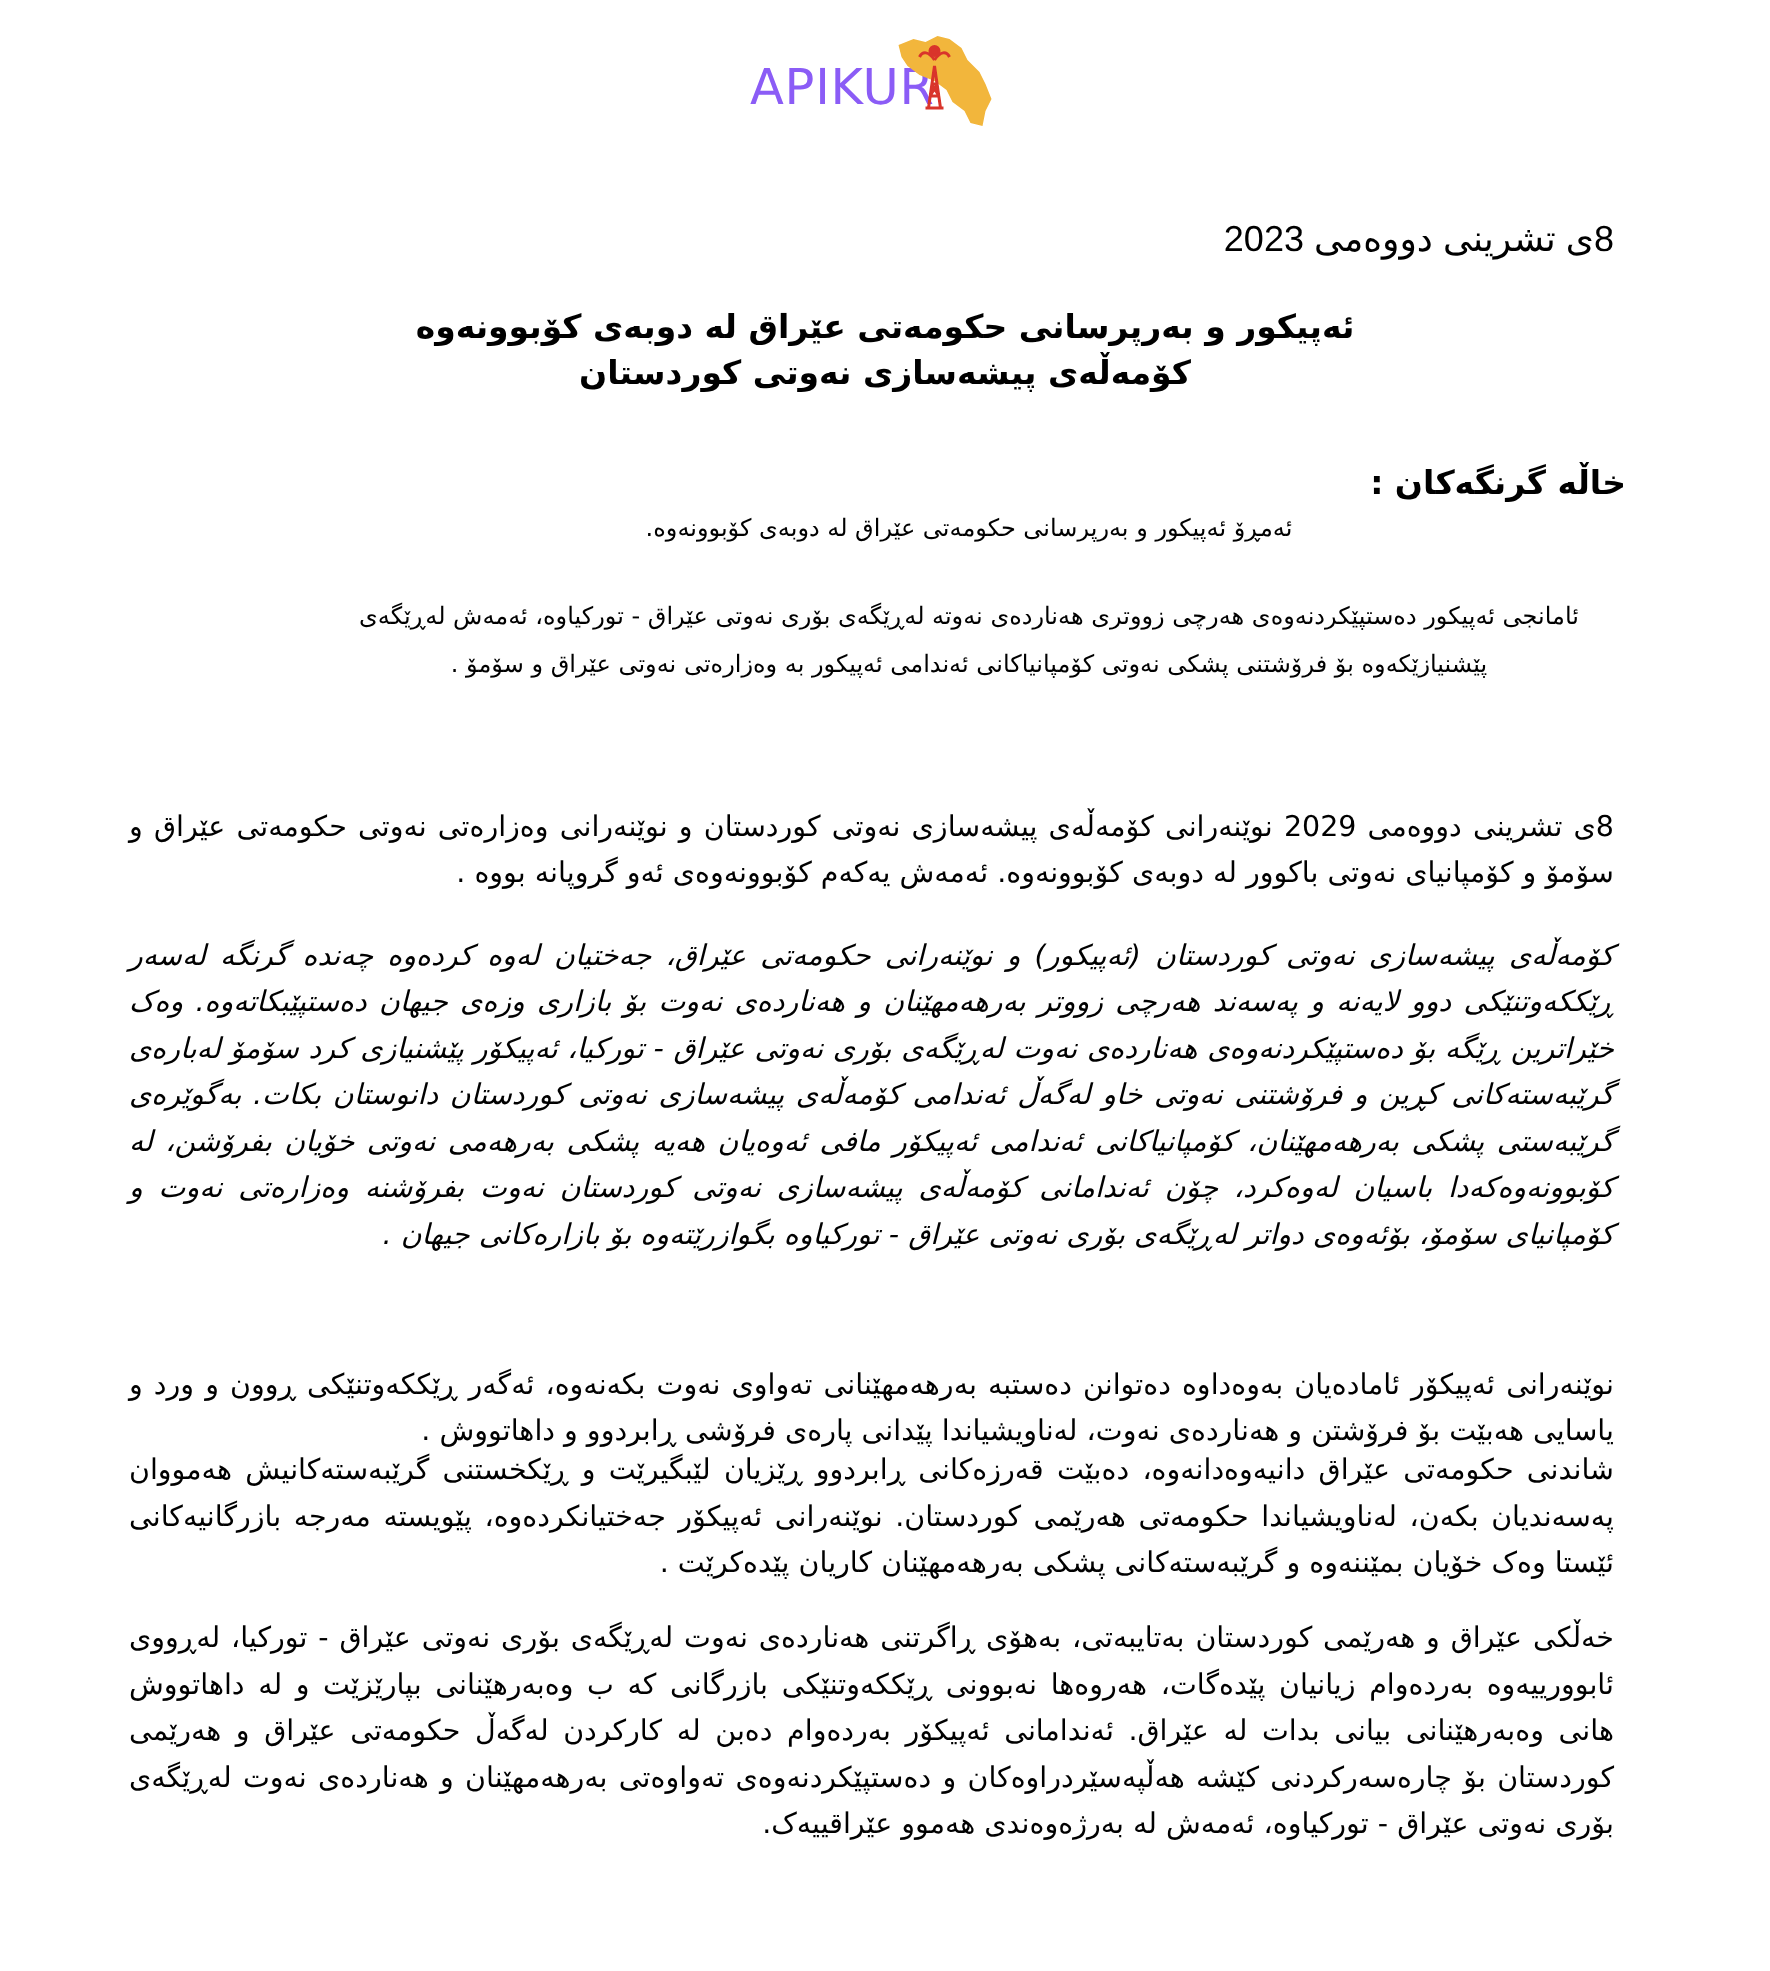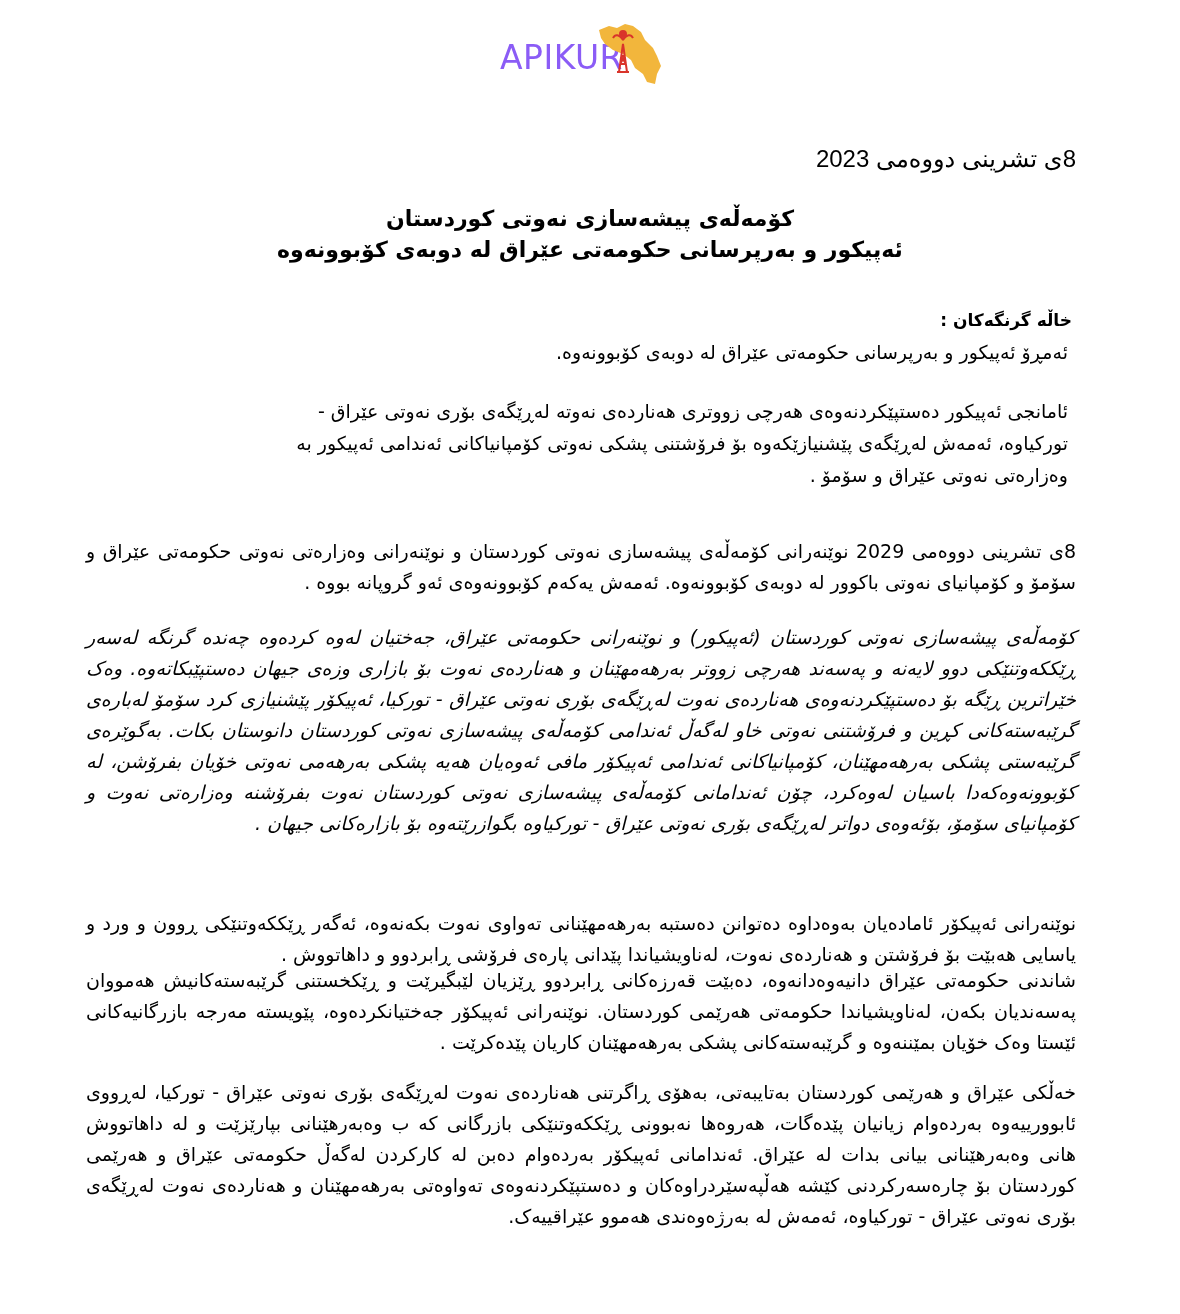--- a/index.html
+++ b/index.html
@@ -2,22 +2,22 @@
 <html><head>
 <meta charset="utf-8">
 <style>
   html, body { margin: 0; padding: 0; background: #ffffff; }
   body { width: 1180px; height: 1314px; position: relative; overflow: hidden; color: #000; }
   .logo { position: absolute; left: 500px; top: 20px; width: 170px; height: 70px; }
   .logo-text { position: absolute; left: 0; top: 18px; font-family: "DejaVu Sans", sans-serif; font-size: 33px; color: #8b5cf6; letter-spacing: 0.5px; font-weight: normal; }
   .logo svg { position: absolute; left: 95px; top: 0; }
   .date { position: absolute; right: 104px; top: 145px; font-size: 24px; direction: rtl; font-family: "Liberation Sans", sans-serif; }
   .headline { position: absolute; left: 0; width: 1180px; top: 203px; text-align: center; font-weight: bold; font-size: 22px; line-height: 31px; direction: rtl; font-family: "DejaVu Sans", sans-serif; }
-  .kp-title { position: absolute; right: 108px; top: 310px; font-weight: bold; font-size: 17px; direction: rtl; font-family: "DejaVu Sans", sans-serif; }
-  .kp { position: absolute; right: 112px; width: 820px; direction: rtl; font-family: "DejaVu Sans", sans-serif; font-size: 19px; line-height: 32px; text-align: right; }
+  .kp-title { position: absolute; right: 96px; top: 310px; font-weight: bold; font-size: 22px; direction: rtl; font-family: "DejaVu Sans", sans-serif; }
+  .kp { position: absolute; right: 124px; width: 820px; direction: rtl; font-family: "DejaVu Sans", sans-serif; font-size: 16px; line-height: 32px; text-align: center; }
   .kp1 { top: 336px; }
   .kp2 { top: 395px; }
   .para { position: absolute; right: 104px; width: 990px; direction: rtl; text-align: justify; text-align-last: right; font-family: "DejaVu Sans", sans-serif; font-size: 19px; line-height: 31px; }
   .p1 { top: 536px; }
   .p2 { top: 622px; font-style: italic; }
   .p3 { top: 908px; }
   .p4 { top: 965px; }
   .p5 { top: 1077px; }
   .end { position: absolute; left: 0; width: 1180px; top: 1324px; text-align: center; font-weight: bold; font-size: 20px; direction: rtl; font-family: "DejaVu Sans", sans-serif; }
 </style>
@@ -32,22 +32,22 @@
       <path d="M28 20 C24 14 20 14 18 18 M28 20 C32 14 36 14 38 18"></path>
       <circle cx="28" cy="14" r="3" fill="#d9342b"></circle>
       <path d="M24 52 L28 24 L32 52 M22 52 L34 52 M25 44 L31 44 M26 36 L30 36 M25 44 L30 36 M31 44 L26 36"></path>
     </g>
   </svg>
 </div>
 
 <div class="date">8ی تشرینی دووەمی 2023</div>
 
 <div class="headline">
+  <div>ئەپیکور و بەرپرسانی حکومەتی عێراق لە دوبەی کۆبوونەوە</div>
   <div>کۆمەڵەی پیشەسازی نەوتی کوردستان</div>
-  <div>ئەپیکور و بەرپرسانی حکومەتی عێراق لە دوبەی کۆبوونەوە</div>
 </div>
 
 <div class="kp-title">خاڵە گرنگەکان :</div>
 <div class="kp kp1">ئەمڕۆ ئەپیکور و بەرپرسانی حکومەتی عێراق لە دوبەی کۆبوونەوە.</div>
 <div class="kp kp2">ئامانجی ئەپیکور دەستپێکردنەوەی هەرچی زووتری هەناردەی نەوتە لەڕێگەی بۆری نەوتی عێراق - تورکیاوە، ئەمەش لەڕێگەی پێشنیازێکەوە بۆ فرۆشتنی پشکی نەوتی کۆمپانیاکانی ئەندامی ئەپیکور بە وەزارەتی نەوتی عێراق و سۆمۆ .</div>
 
 <div class="para p1">8ی تشرینی دووەمی 2029 نوێنەرانی کۆمەڵەی پیشەسازی نەوتی کوردستان و نوێنەرانی وەزارەتی نەوتی حکومەتی عێراق و سۆمۆ و کۆمپانیای نەوتی باکوور لە دوبەی کۆبوونەوە. ئەمەش یەکەم کۆبوونەوەی ئەو گروپانە بووە .</div>
 <div class="para p2">کۆمەڵەی پیشەسازی نەوتی کوردستان (ئەپیکور) و نوێنەرانی حکومەتی عێراق، جەختیان لەوە کردەوە چەندە گرنگە لەسەر ڕێککەوتنێکی دوو لایەنە و پەسەند هەرچی زووتر بەرهەمهێنان و هەناردەی نەوت بۆ بازاری وزەی جیهان دەستپێبکاتەوە. وەک خێراترین ڕێگە بۆ دەستپێکردنەوەی هەناردەی نەوت لەڕێگەی بۆری نەوتی عێراق - تورکیا، ئەپیکۆر پێشنیازی کرد سۆمۆ لەبارەی گرێبەستەکانی کڕین و فرۆشتنی نەوتی خاو لەگەڵ ئەندامی کۆمەڵەی پیشەسازی نەوتی کوردستان دانوستان بکات. بەگوێرەی گرێبەستی پشکی بەرهەمهێنان، کۆمپانیاکانی ئەندامی ئەپیکۆر مافی ئەوەیان هەیە پشکی بەرهەمی نەوتی خۆیان بفرۆشن، لە کۆبوونەوەکەدا باسیان لەوەکرد، چۆن ئەندامانی کۆمەڵەی پیشەسازی نەوتی کوردستان نەوت بفرۆشنە وەزارەتی نەوت و کۆمپانیای سۆمۆ، بۆئەوەی دواتر لەڕێگەی بۆری نەوتی عێراق - تورکیاوە بگوازرێتەوە بۆ بازارەکانی جیهان .</div>
 <div class="para p3">نوێنەرانی ئەپیکۆر ئامادەیان بەوەداوە دەتوانن دەستبە بەرهەمهێنانی تەواوی نەوت بکەنەوە، ئەگەر ڕێککەوتنێکی ڕوون و ورد و یاسایی هەبێت بۆ فرۆشتن و هەناردەی نەوت، لەناویشیاندا پێدانی پارەی فرۆشی ڕابردوو و داهاتووش .</div>
 <div class="para p4">شاندنی حکومەتی عێراق دانیەوەدانەوە، دەبێت قەرزەکانی ڕابردوو ڕێزیان لێبگیرێت و ڕێکخستنی گرێبەستەکانیش هەمووان پەسەندیان بکەن، لەناویشیاندا حکومەتی هەرێمی کوردستان. نوێنەرانی ئەپیکۆر جەختیانکردەوە، پێویستە مەرجە بازرگانیەکانی ئێستا وەک خۆیان بمێننەوە و گرێبەستەکانی پشکی بەرهەمهێنان کاریان پێدەکرێت .</div>

